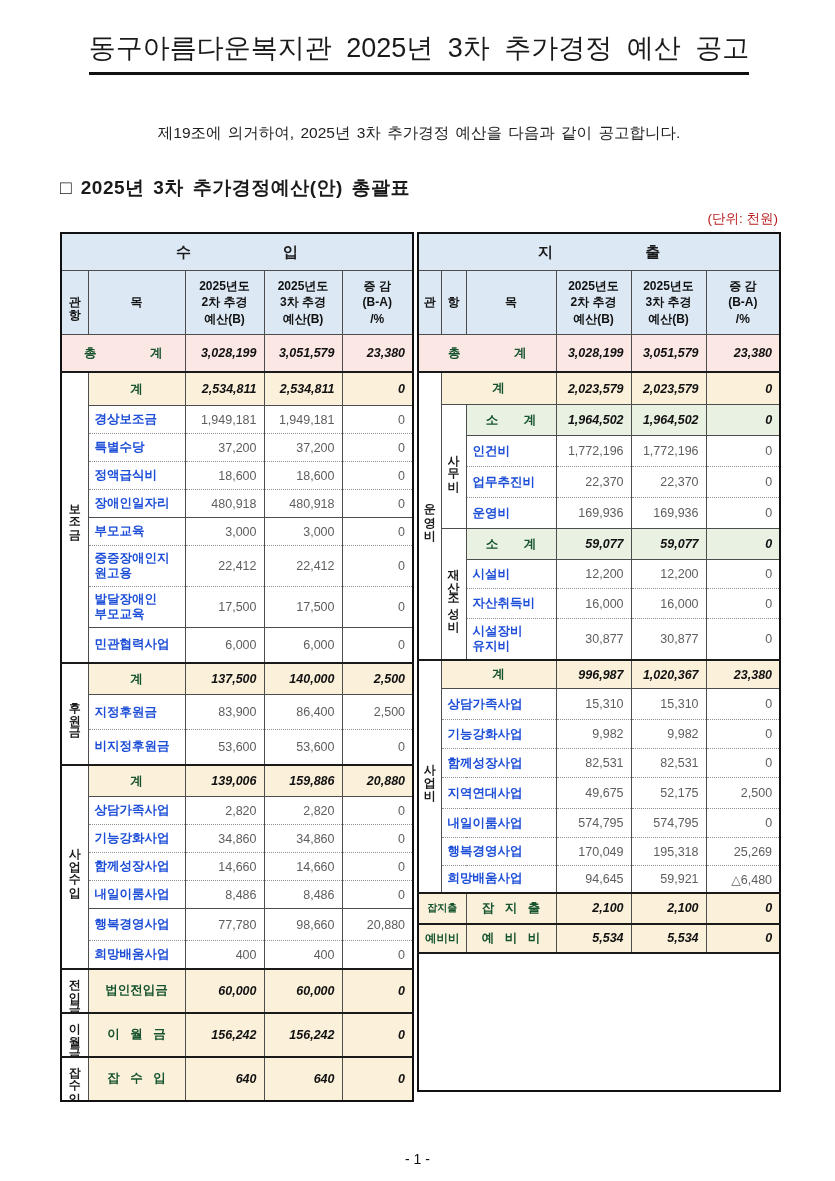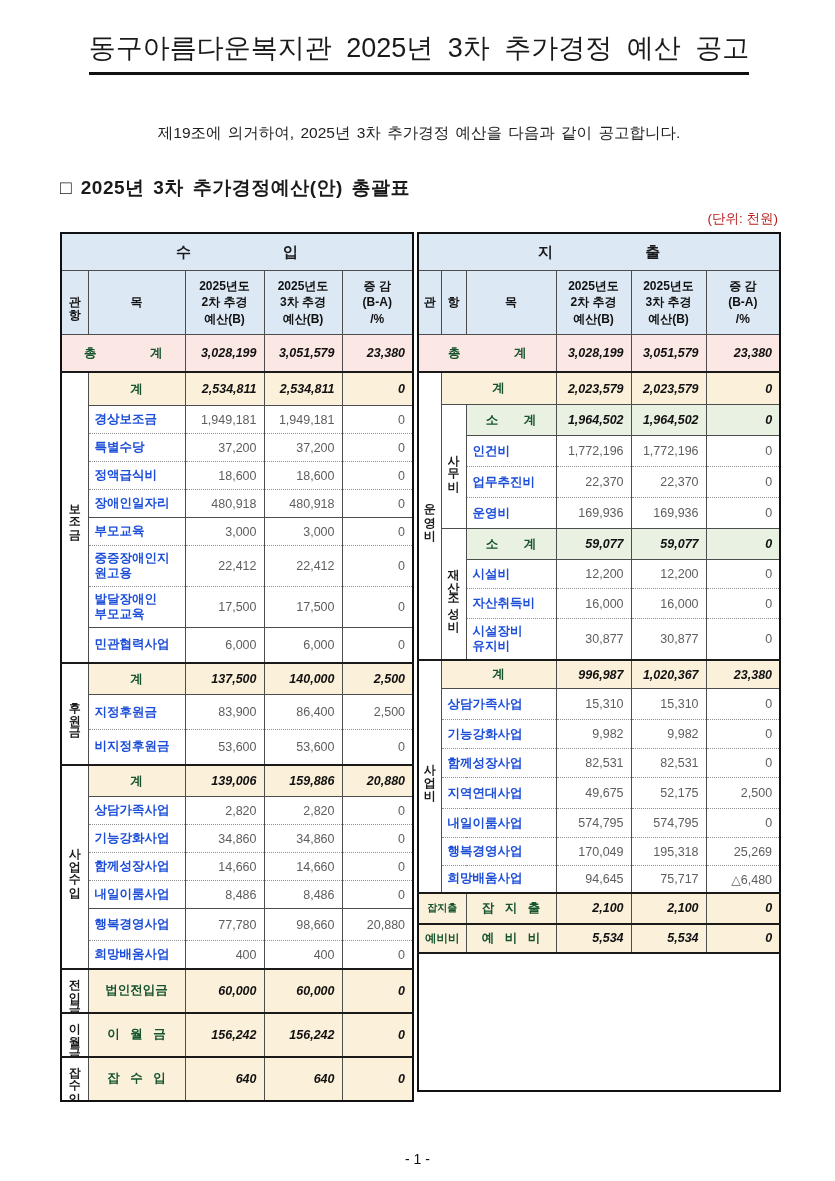--- a/index.html
+++ b/index.html
@@ -390,21 +390,21 @@
           </tr>
       <tr class="bt-dot h28">
             <td colspan="2" class="lbl">행복경영사업</td>
             <td class="num">170,049</td>
             <td class="num">195,318</td>
             <td class="num">25,269</td>
           </tr>
       <tr class="bt-dot h27">
             <td colspan="2" class="lbl">희망배움사업</td>
             <td class="num">94,645</td>
-            <td class="num">75,717</td>
+            <td class="num">59,921</td>
             <td class="num">△6,480</td>
           </tr>
 
       <tr class="bt-thick h31">
         <td colspan="2" class="lbl-c cream" style="font-size:10px;">잡지출</td>
         <td class="lbl-c cream sp7">잡 지 출</td>
         <td class="bnum cream">2,100</td>
         <td class="bnum cream">2,100</td>
         <td class="bnum cream">0</td>
       </tr>

